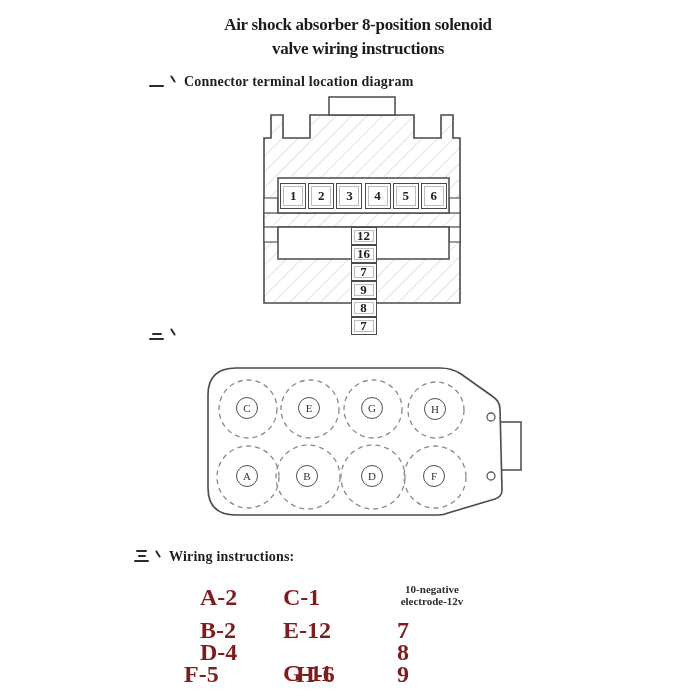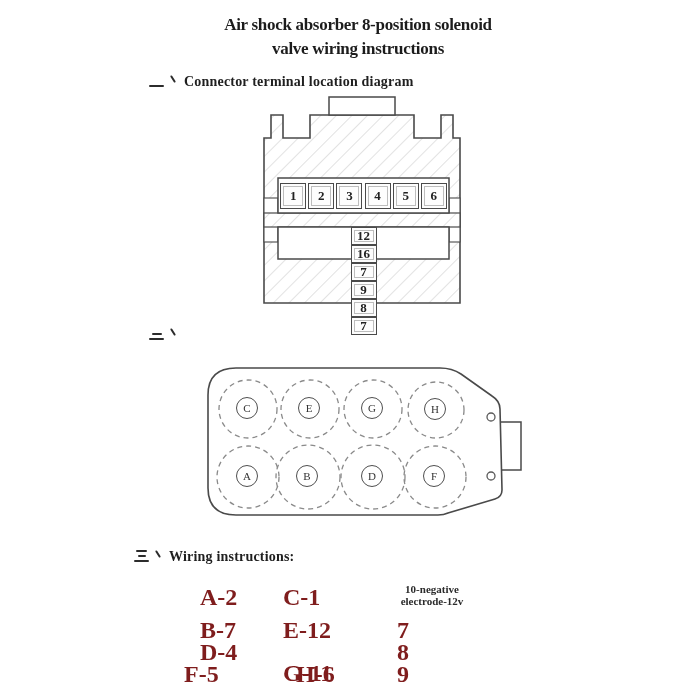--- a/index.html
+++ b/index.html
@@ -167,21 +167,21 @@
   <div class="valve-letter" id="vl-B">B</div>
   <div class="valve-letter" id="vl-D">D</div>
   <div class="valve-letter" id="vl-F">F</div>
 
   <div class="w-item" id="w-a">A-2</div>
   <div class="w-item" id="w-c">C-1</div>
   <div class="w-note">
     <div>10-negative</div>
     <div>electrode-12v</div>
   </div>
-  <div class="w-item" id="w-b">B-7</div>
+  <div class="w-item" id="w-b">B-2</div>
   <div class="w-item" id="w-e">E-12</div>
   <div class="w-item" id="w-7">7</div>
   <div class="w-item" id="w-d">D-4</div>
   <div class="w-item" id="w-g">G-11</div>
   <div class="w-item" id="w-8">8</div>
   <div class="w-item" id="w-f">F-5</div>
   <div class="w-item" id="w-h">H-6</div>
   <div class="w-item" id="w-9">9</div>
 
 </div>

